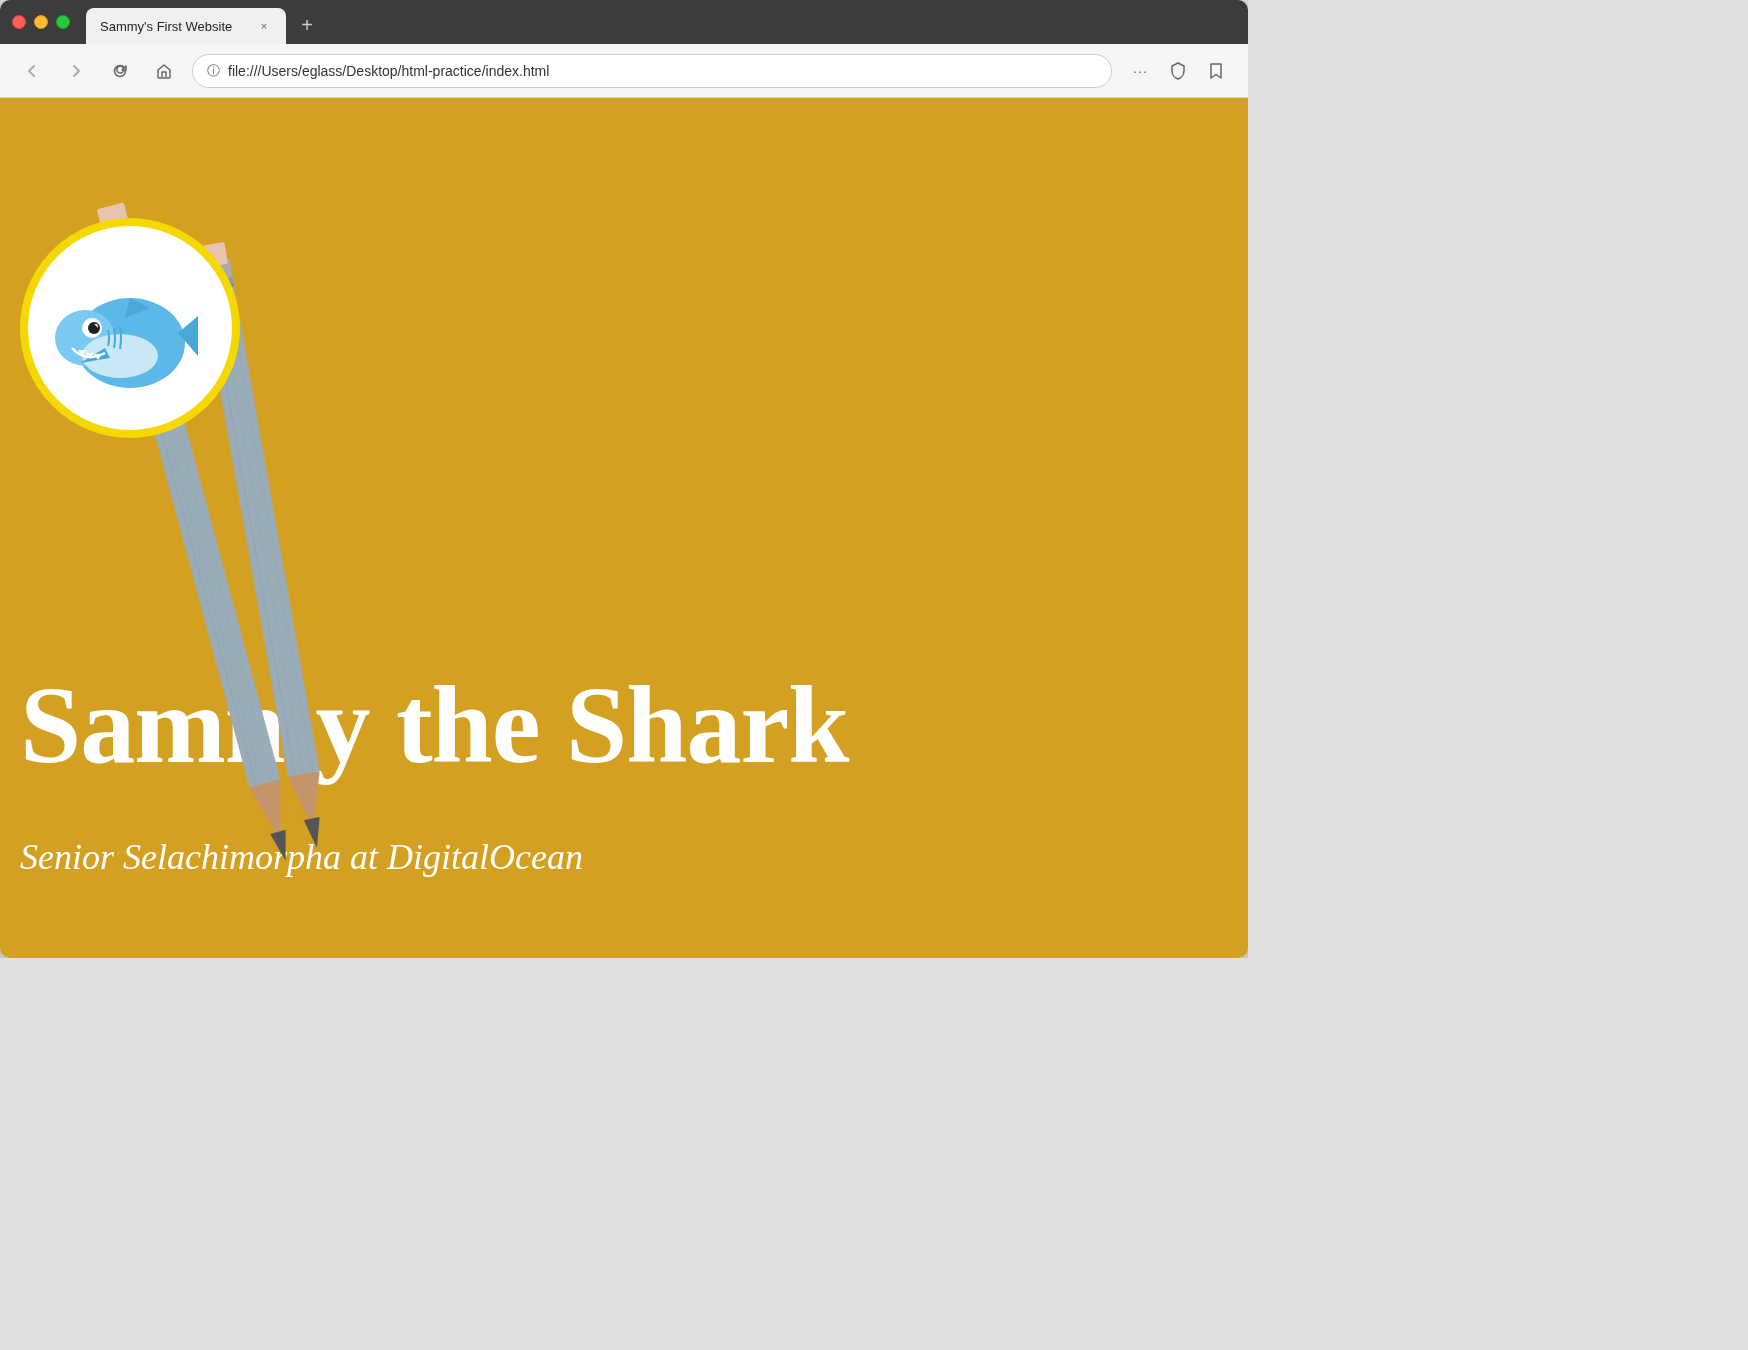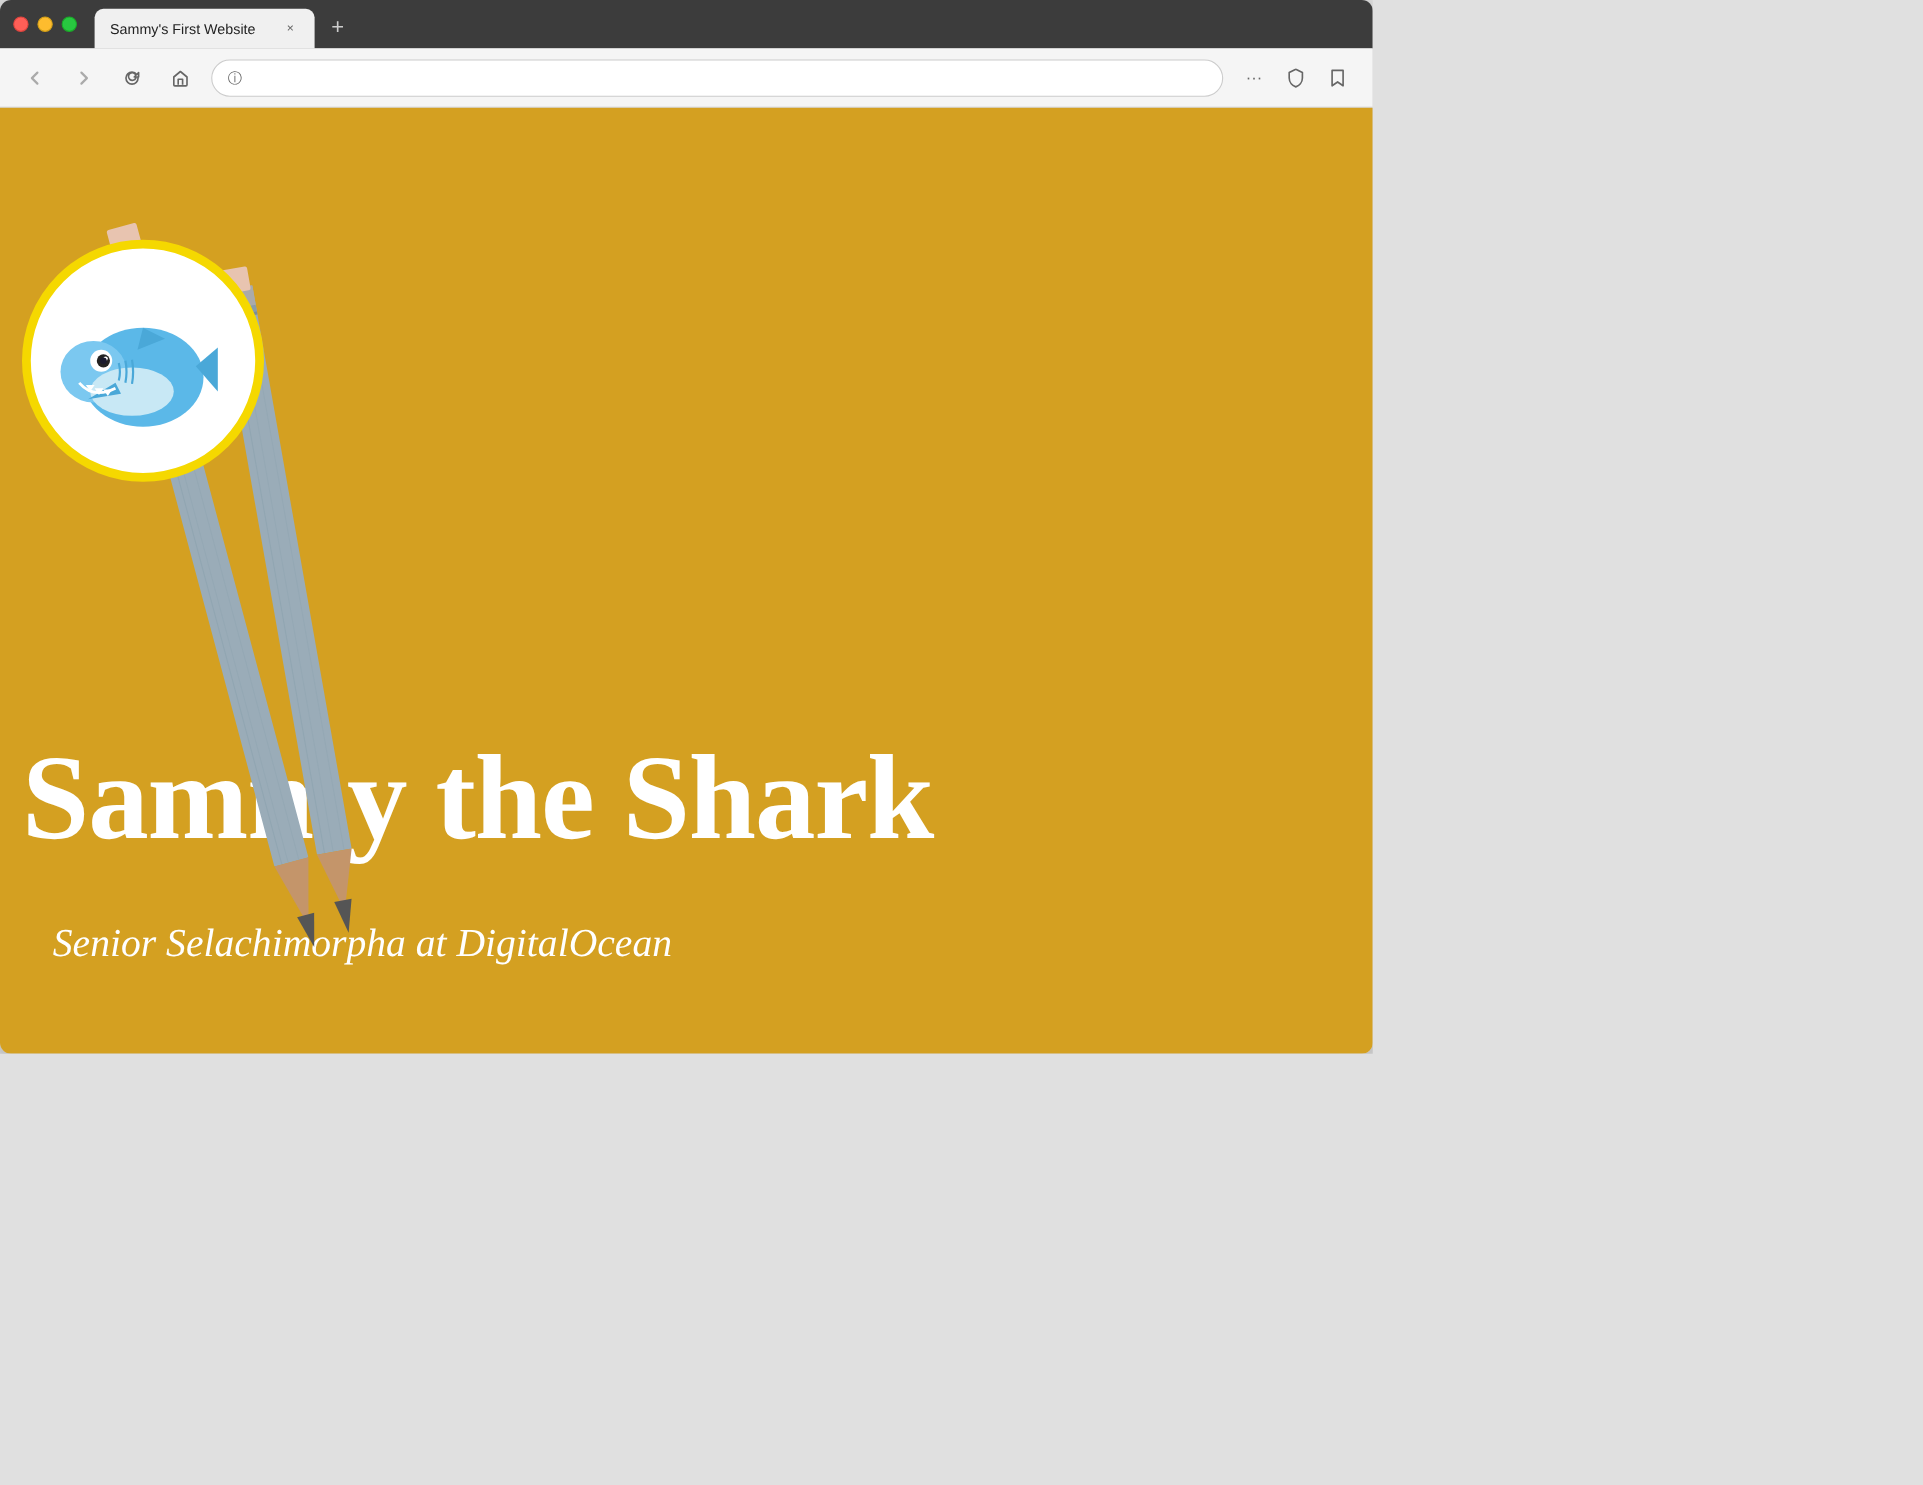--- a/index.html
+++ b/index.html
@@ -208,21 +208,20 @@
     .hero-subtitle {
       position: absolute;
       bottom: 80px;
       left: 0;
       padding: 0 20px;
       font-size: 36px;
       font-style: italic;
       color: #fff;
       font-family: Georgia, 'Times New Roman', serif;
       font-weight: 400;
-      margin-left: 28px;
     }
 
     
     .pencils-svg {
       position: absolute;
       top: 80px;
       left: 80px;
       width: 500px;
       height: 700px;
       z-index: 5;
@@ -265,20 +264,21 @@
         </svg>
     </button>
     <button class="nav-btn">
       <svg width="16" height="16" viewBox="0 0 16 16" fill="none">
           <path d="M2 7L8 2l6 5v7a1 1 0 0 1-1 1H3a1 1 0 0 1-1-1V7z" stroke="#666" stroke-width="1.5" stroke-linejoin="round"></path>
           <path d="M6 14V9h4v5" stroke="#666" stroke-width="1.5" stroke-linejoin="round"></path>
         </svg>
     </button>
     <div class="address-bar">
       <span class="address-info-icon">ⓘ</span>
+      <span class="address-text">file:///Users/eglass/Desktop/html-practice/index.html</span>
     </div>
     <div class="nav-actions">
       <button class="nav-action-btn">
         <span>···</span>
       </button>
       <button class="nav-action-btn">
         <svg width="16" height="18" viewBox="0 0 16 18" fill="none">
             <path d="M8 1L2 4v5c0 4 3 7 6 8 3-1 6-4 6-8V4L8 1z" stroke="#666" stroke-width="1.5" stroke-linejoin="round"></path>
           </svg>
       </button>

